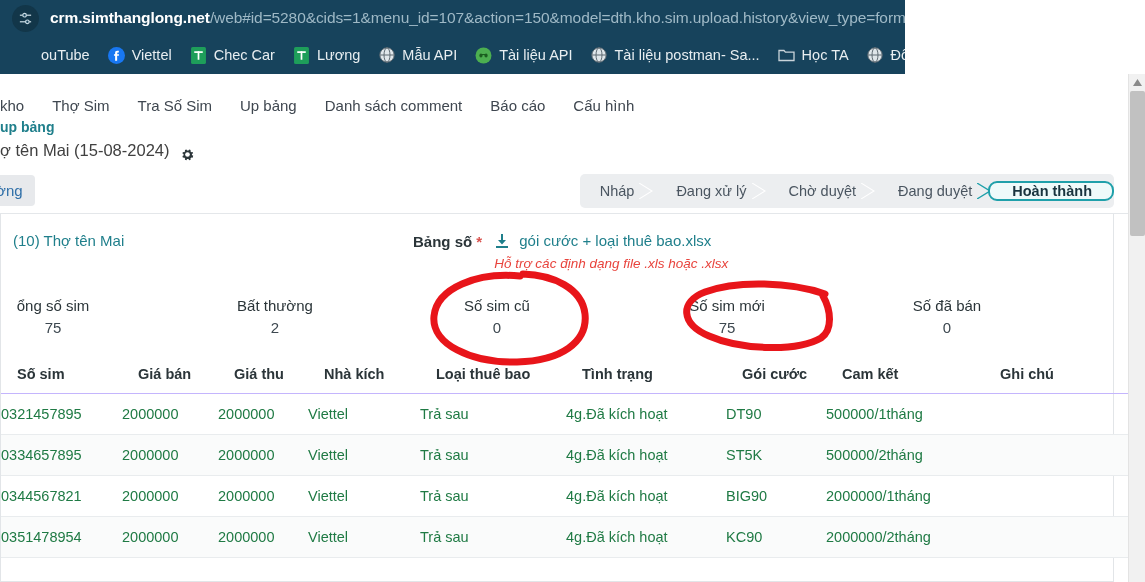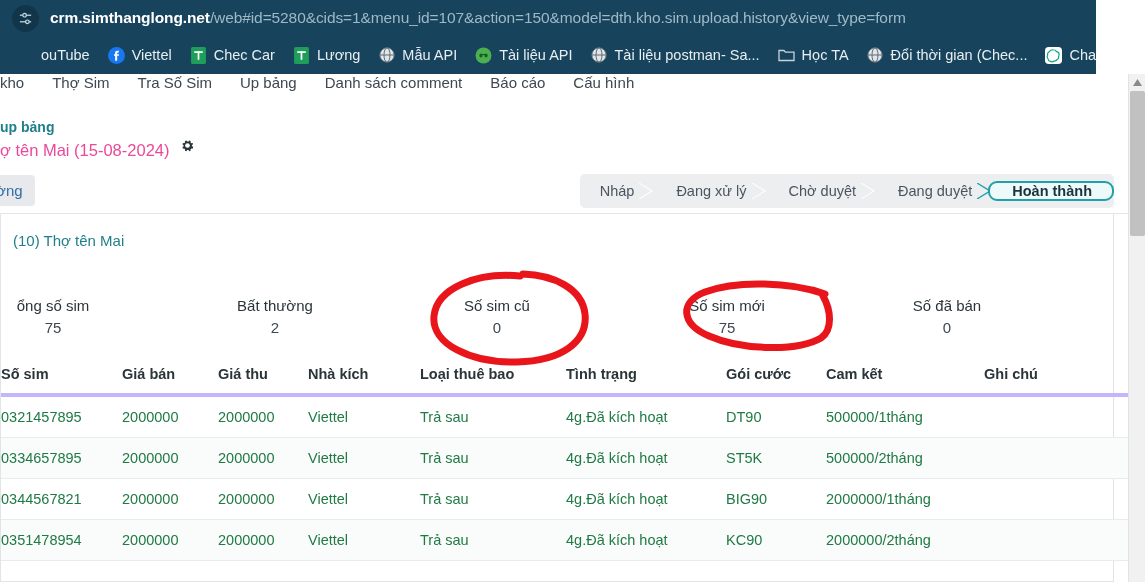--- a/index.html
+++ b/index.html
@@ -8,21 +8,21 @@
     width: 1145px; height: 582px;
     overflow: hidden;
     background: #ffffff;
     font-family: "Liberation Sans", "DejaVu Sans", sans-serif;
   }
 
   
   .browser-chrome {
     background: #17435c;
     height: 74px;
-    width: 1096px;
+    width: 905px;
     position: relative;
   }
   .omnibox-row {
     height: 36px;
     display: flex;
     align-items: center;
     padding-left: 8px;
   }
   .site-icon {
     width: 27px; height: 27px;
@@ -70,21 +70,21 @@
     position: relative;
     width: 1145px;
     height: 508px;
     background: #ffffff;
     overflow: hidden;
   }
 
   .app-nav {
     height: 40px;
     display: flex;
-    align-items: flex-start;
+    align-items: flex-end;
     gap: 0;
     padding-left: 0;
     font-size: 15px;
     color: #3f4750;
     background: #ffffff;
   }
   .app-nav .nav-item { padding: 0 14px; white-space: nowrap; }
   .app-nav .nav-item.first { padding-left: 0; }
 
   .record-head {
@@ -93,24 +93,24 @@
   }
   .breadcrumb {
     color: #1f7f8b;
     font-size: 14px;
     font-weight: bold;
     padding-left: 0;
     line-height: 18px;
   }
   .record-title {
     display: flex;
-    align-items: flex-start;
+    align-items: flex-end;
     gap: 10px;
     font-size: 16.5px;
-    color: #ec4899;
+    color: #404040;
     line-height: 24px;
     padding-top: 2px;
   }
   .gear { width: 15px; height: 15px; display:block; }
 
   .status-row {
     height: 46px;
     display: flex;
     align-items: center;
     justify-content: space-between;
@@ -216,22 +216,22 @@
   
   .annot { position: absolute; pointer-events: none; }
 
   
   .tbl { width: 100%; border-collapse: collapse; table-layout: fixed; }
   .tbl th {
     text-align: left;
     font-size: 14.5px;
     color: #2b3539;
     font-weight: bold;
-    padding: 4px 0 11px 0;
-    border-bottom: 4px solid #c4b5fd;
+    padding: 4px 0 11px 16px;
+    border-bottom: 1px solid #c4b5fd;
   }
   .tbl td {
     font-size: 14.5px;
     color: #1f7a44;
     padding: 12px 0;
     border-bottom: 1px solid #e9ecee;
     white-space: nowrap;
   }
   .tbl tr.alt td { background: #fafbfb; }
 
@@ -452,20 +452,38 @@
           <span>Hoàn thành</span>
         </div>
       </div>
     </div>
 
     <div class="form-body">
 
       <div class="form-top">
         <div class="thợ-label">(10) Thợ tên Mai</div>
 
+        <div class="file-block">
+          <div class="file-label">
+            <span>Bảng số</span>
+            <span class="req">*</span>
+          </div>
+          <div class="file-right">
+            <div class="file-line">
+              <span>
+                <svg class="dl-icon" viewBox="0 0 16 16">
+                    <path d="M7 1h2v6h3l-4 4.5L4 7h3z" fill="#1f7f8b"></path>
+                    <rect x="2" y="13" width="12" height="2" fill="#1f7f8b"></rect>
+                  </svg>
+              </span>
+              <span class="file-name">gói cước + loại thuê bao.xlsx</span>
+            </div>
+            <div class="file-hint">Hỗ trợ các định dạng file .xls hoặc .xlsx</div>
+          </div>
+        </div>
       </div>
 
       <div class="stats-row">
         <div class="stat" style="width:200px;margin-left:-48px;">
           <div class="lbl">ổng số sim</div>
           <div class="val">75</div>
         </div>
         <div class="stat" style="width:200px;margin-left:22px;">
           <div class="lbl">Bất thường</div>
           <div class="val">2</div>

